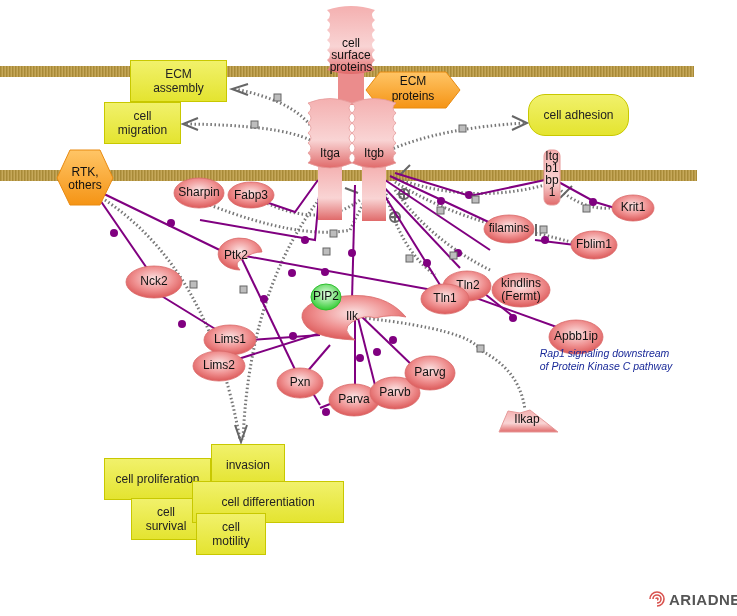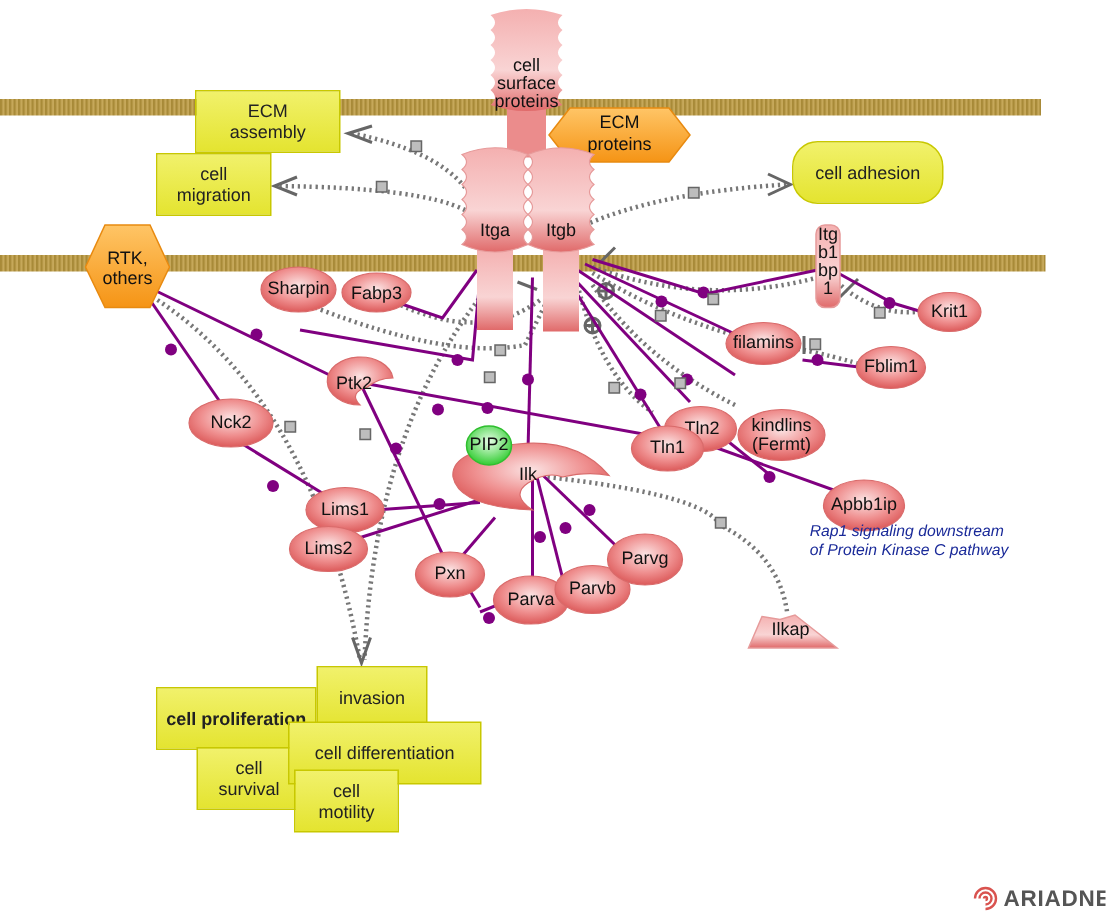--- a/index.html
+++ b/index.html
@@ -278,24 +278,24 @@
 
   <text class="note">
     <tspan x="606" y="357">Rap1 signaling downstream</tspan>
     <tspan x="606" y="370">of Protein Kinase C pathway</tspan>
   </text>
 </svg>
 
 <div class="proc" style="left:130px;top:60px;width:97px;height:42px;">ECM<br>assembly</div>
 <div class="proc" style="left:104px;top:102px;width:77px;height:42px;">cell<br>migration</div>
 <div class="proc" style="left:528px;top:94px;width:101px;height:42px;border-radius:17px;">cell adhesion</div>
-<div class="proc" style="left:104px;top:458px;width:107px;height:42px;font-weight:bold;">cell proliferation</div>
+<div class="proc" style="left:104px;top:458px;width:107px;height:42px;">cell proliferation</div>
 <div class="proc" style="left:211px;top:444px;width:74px;height:42px;">invasion</div>
 <div class="proc" style="left:131px;top:498px;width:70px;height:42px;">cell<br>survival</div>
-<div class="proc" style="left:192px;top:481px;width:129px;height:42px;">cell differentiation</div>
+<div class="proc" style="left:192px;top:481px;width:152px;height:42px;">cell differentiation</div>
 <div class="proc" style="left:196px;top:513px;width:70px;height:42px;">cell<br>motility</div>
 
 <div class="logo">
   <svg width="18" height="18" viewBox="0 0 18 18" style="position:static">
     <rect x="0" y="0" width="18" height="18" fill="#fff"></rect>
     <path d="M2,9 a7,7 0 1,1 7,7 M5,9 a4,4 0 1,1 4,4 M8,9 a1,1 0 1,1 1,1" stroke="#d9534f" stroke-width="1.6" fill="none"></path>
   </svg>
   <span>ARIADNE</span>
 </div>
 

